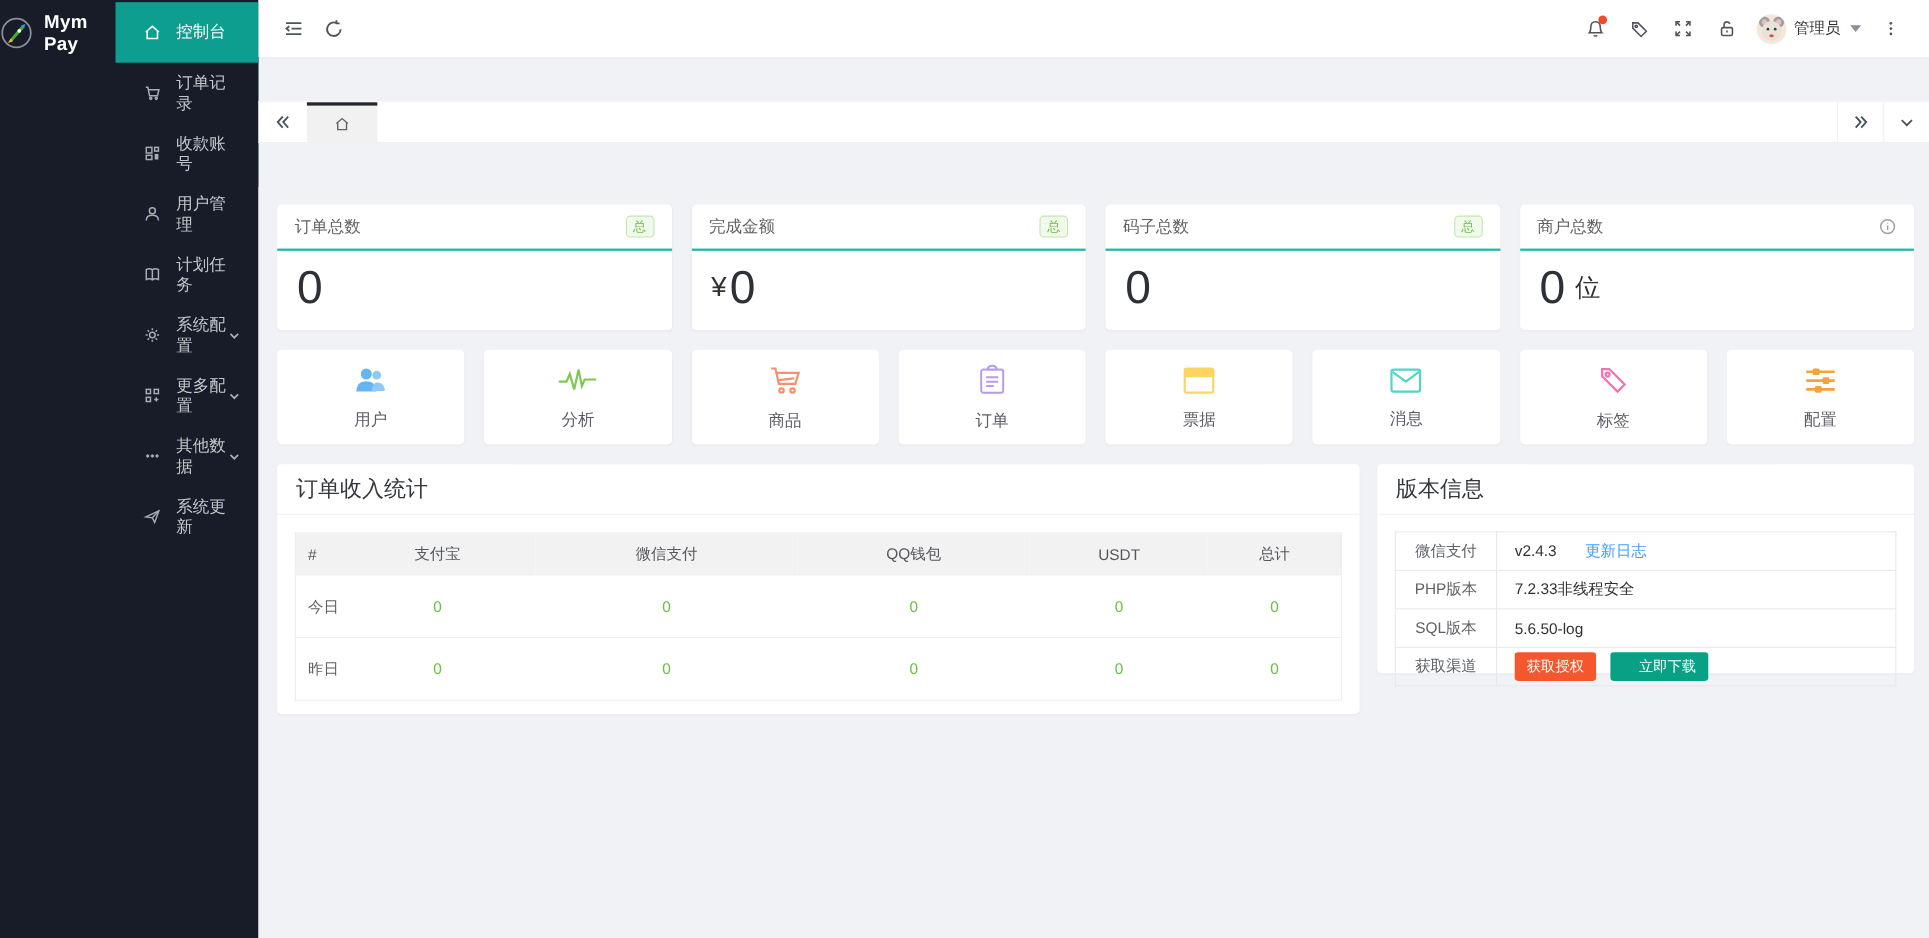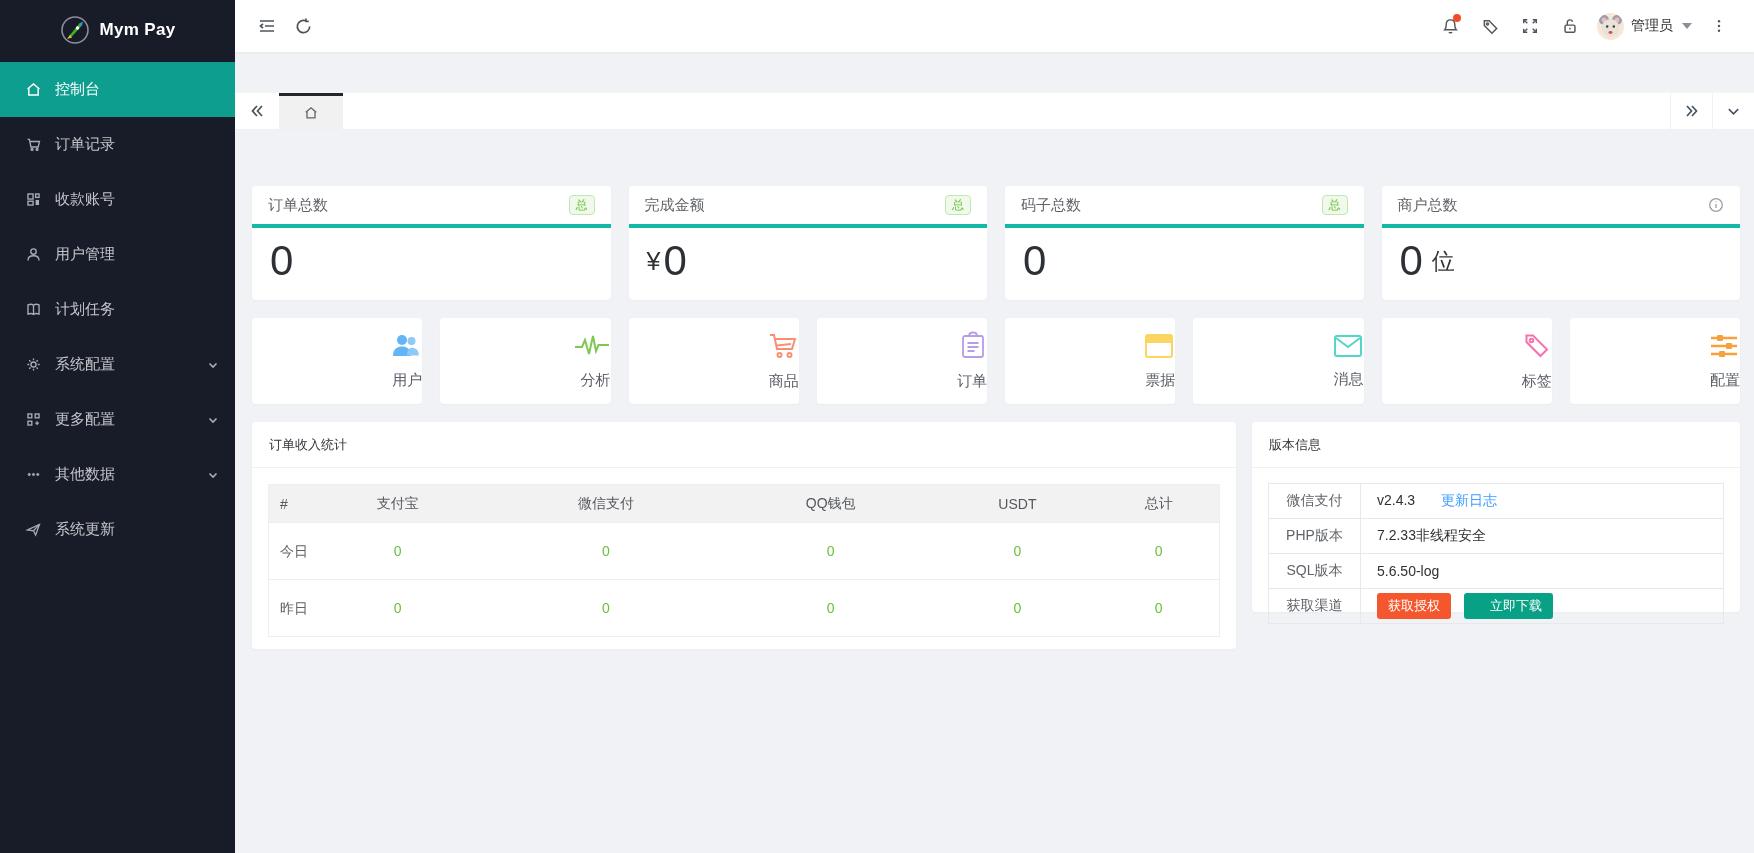--- a/index.html
+++ b/index.html
@@ -1,20 +1,20 @@
 <!DOCTYPE html>
 <html><head>
 <meta charset="utf-8">
 <style>
   * { margin:0; padding:0; box-sizing:border-box; }
   html,body { width:1754px; height:853px; overflow:hidden; }
   body { font-family:"Liberation Sans","DejaVu Sans",sans-serif; display:flex; background:#f0f2f5; color:#303133; }
 
   
-  .sidebar { width:235px; height:853px; background:#171c28; flex:0 0 235px; display:flex; flex-direction:column; }
+  .sidebar { width:235px; height:853px; background:#171c28; flex:0 0 235px; display:flex; flex-direction:row; }
   .logo { height:60px; display:flex; align-items:center; justify-content:center; gap:10px; color:#fff; font-size:17px; font-weight:700; letter-spacing:.3px; }
   .menu { margin-top:2px; }
   .menu-item { height:55px; display:flex; align-items:center; padding:0 16px 0 25px; color:#c4c6cc; font-size:15px; cursor:pointer; position:relative; }
   .menu-item .mi-icon { width:17px; height:17px; margin-right:13px; display:inline-flex; align-items:center; justify-content:center; flex:0 0 17px; }
   .menu-item svg { stroke:#a9acb3; }
   .menu-item.active { background:#0e9e8f; color:#ffffff; }
   .menu-item.active svg { stroke:#ffffff; }
   .menu-item .chev { margin-left:auto; display:inline-flex; }
 
   
@@ -34,35 +34,35 @@
   .tabbar { height:38px; background:#fff; display:flex; align-items:stretch; border-bottom:1px solid #eef0f2; border-top:1px solid #f5f6f7; position:relative; z-index:2; }
   .tab-arrow { width:44px; display:flex; align-items:center; justify-content:center; color:#46545f; cursor:pointer; }
   .tab-home { width:64px; background:#f1f1f1; border-top:3px solid #23272d; display:flex; align-items:center; justify-content:center; color:#5f6368; cursor:pointer; }
   .tab-spacer { flex:1; }
   .tab-right-btn { width:42px; display:flex; align-items:center; justify-content:center; border-left:1px solid #f0f0f0; color:#46545f; cursor:pointer; }
 
   
   .content { flex:1; background:#f0f2f5; padding:16px 14px 0 17px; overflow:hidden; }
   .stat-row { display:flex; gap:18px; height:114px; }
   .stat-card { flex:1; background:#fff; border-radius:4px; box-shadow:0 1px 2px rgba(0,0,0,.03); display:flex; flex-direction:column; }
-  .stat-head { height:42px; display:flex; align-items:center; justify-content:space-between; padding:0 16px; border-bottom:4px solid #14b8a6; }
+  .stat-head { height:42px; display:flex; align-items:center; justify-content:space-between; padding:0 16px; border-bottom:2px solid #14b8a6; }
   .stat-label { font-size:15px; color:#5f6368; }
   .badge-total { font-size:12px; color:#67c23a; background:#f0f9eb; border:1px solid #c2e7b0; border-radius:4px; padding:2px 6px; line-height:1.2; }
   .info-ico { color:#9a9ea6; display:inline-flex; cursor:pointer; }
   .stat-value { flex:1; display:flex; align-items:center; padding:0 18px 6px 18px; font-size:42px; color:#2d3136; line-height:1; }
   .val-prefix { font-size:25px; margin-right:3px; color:#303133; align-self:center; }
   .val-suffix { font-size:23px; margin-left:9px; color:#303133; }
 
   .shortcut-row { display:flex; gap:18px; height:86px; margin-top:18px; }
-  .shortcut { flex:1; background:#fff; border-radius:4px; box-shadow:0 1px 2px rgba(0,0,0,.03); display:flex; flex-direction:column; align-items:flex-end; justify-content:center; gap:7px; cursor:pointer; }
+  .shortcut { flex:1; background:#fff; border-radius:4px; box-shadow:0 1px 2px rgba(0,0,0,.03); display:flex; flex-direction:column; align-items:center; justify-content:center; gap:7px; cursor:pointer; }
   .sc-label { font-size:15px; color:#5a5e66; }
 
   .panel-row { display:flex; gap:16px; margin-top:18px; align-items:flex-start; }
   .panel { background:#fff; border-radius:4px; box-shadow:0 1px 2px rgba(0,0,0,.03); }
-  .panel-title { height:46px; display:flex; align-items:center; padding:0 17px; font-size:13px; color:#33363b; border-bottom:1px solid #f0f1f3; }
+  .panel-title { height:46px; display:flex; align-items:center; padding:0 17px; font-size:20px; color:#33363b; border-bottom:1px solid #f0f1f3; }
   .income-panel { width:984px; height:227px; }
   .income-body { padding:16px; }
   table.income { width:100%; border-collapse:collapse; border:1px solid #ebeef5; }
   table.income th { background:#f2f2f2; font-weight:400; font-size:14px; color:#55585e; height:38px; }
   table.income th.first, table.income td.first { width:40px; text-align:left; padding-left:11px; }
   table.income td { text-align:center; font-size:14px; height:57px; border-top:1px solid #ebeef5; }
   td.zero { color:#67c23a; }
   td.first { color:#606266; line-height:1.45; }
 
   .version-panel { width:488px; height:190px; }

